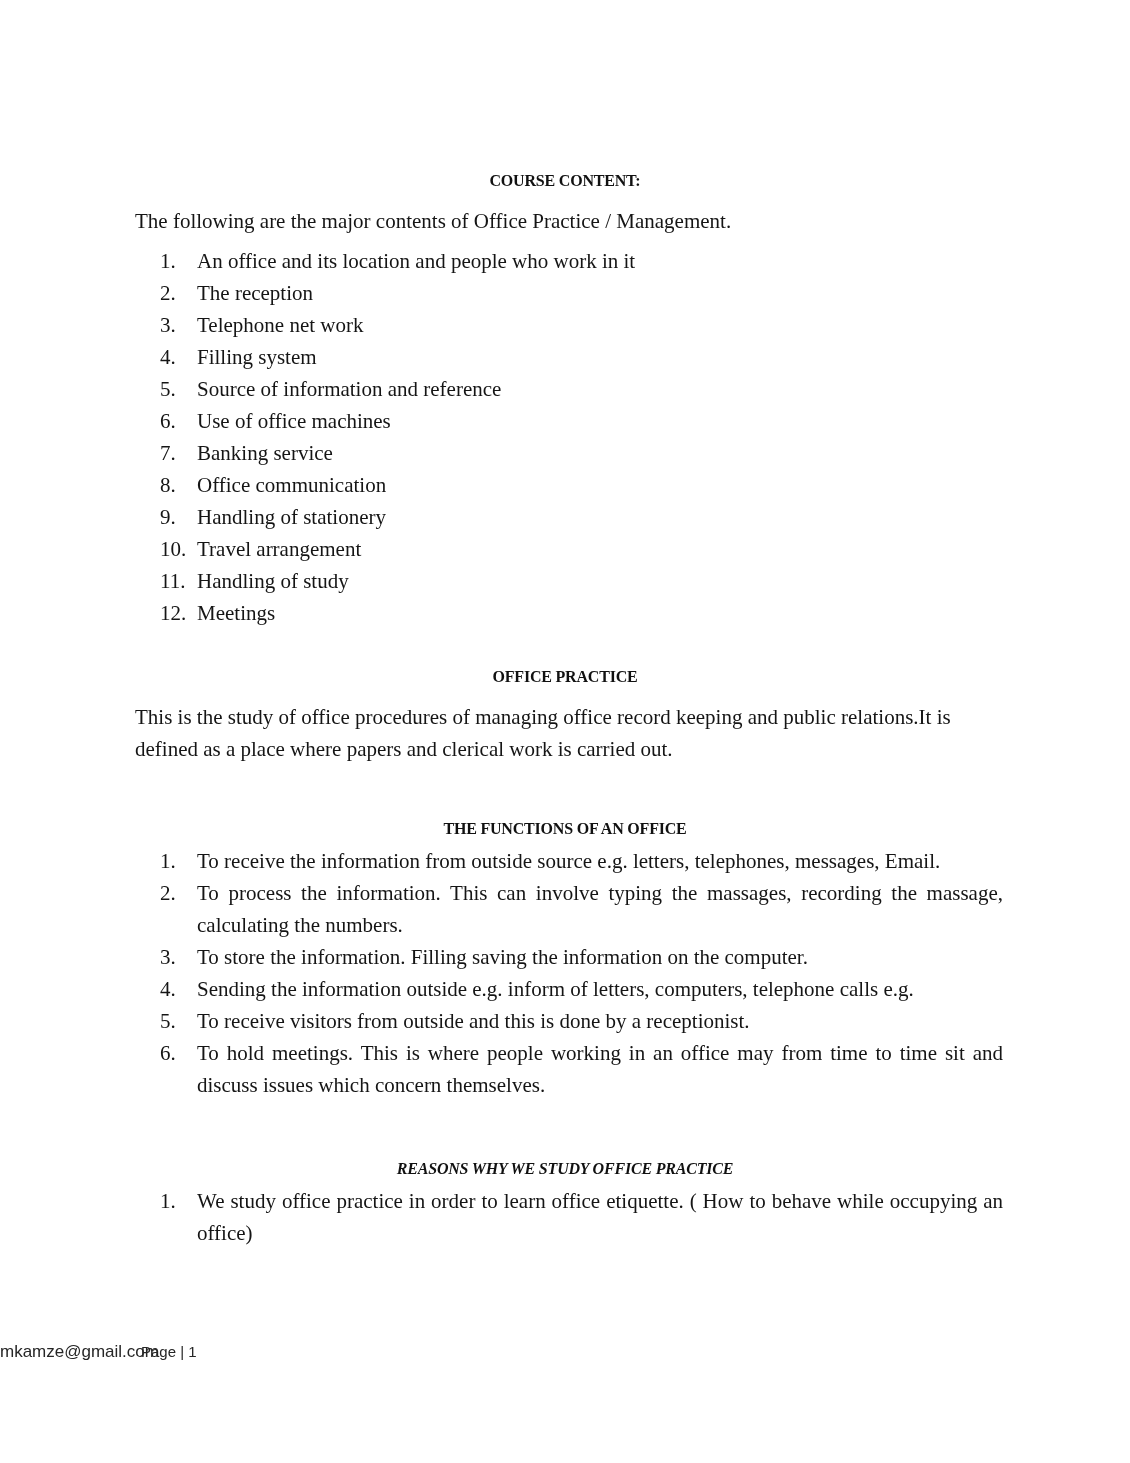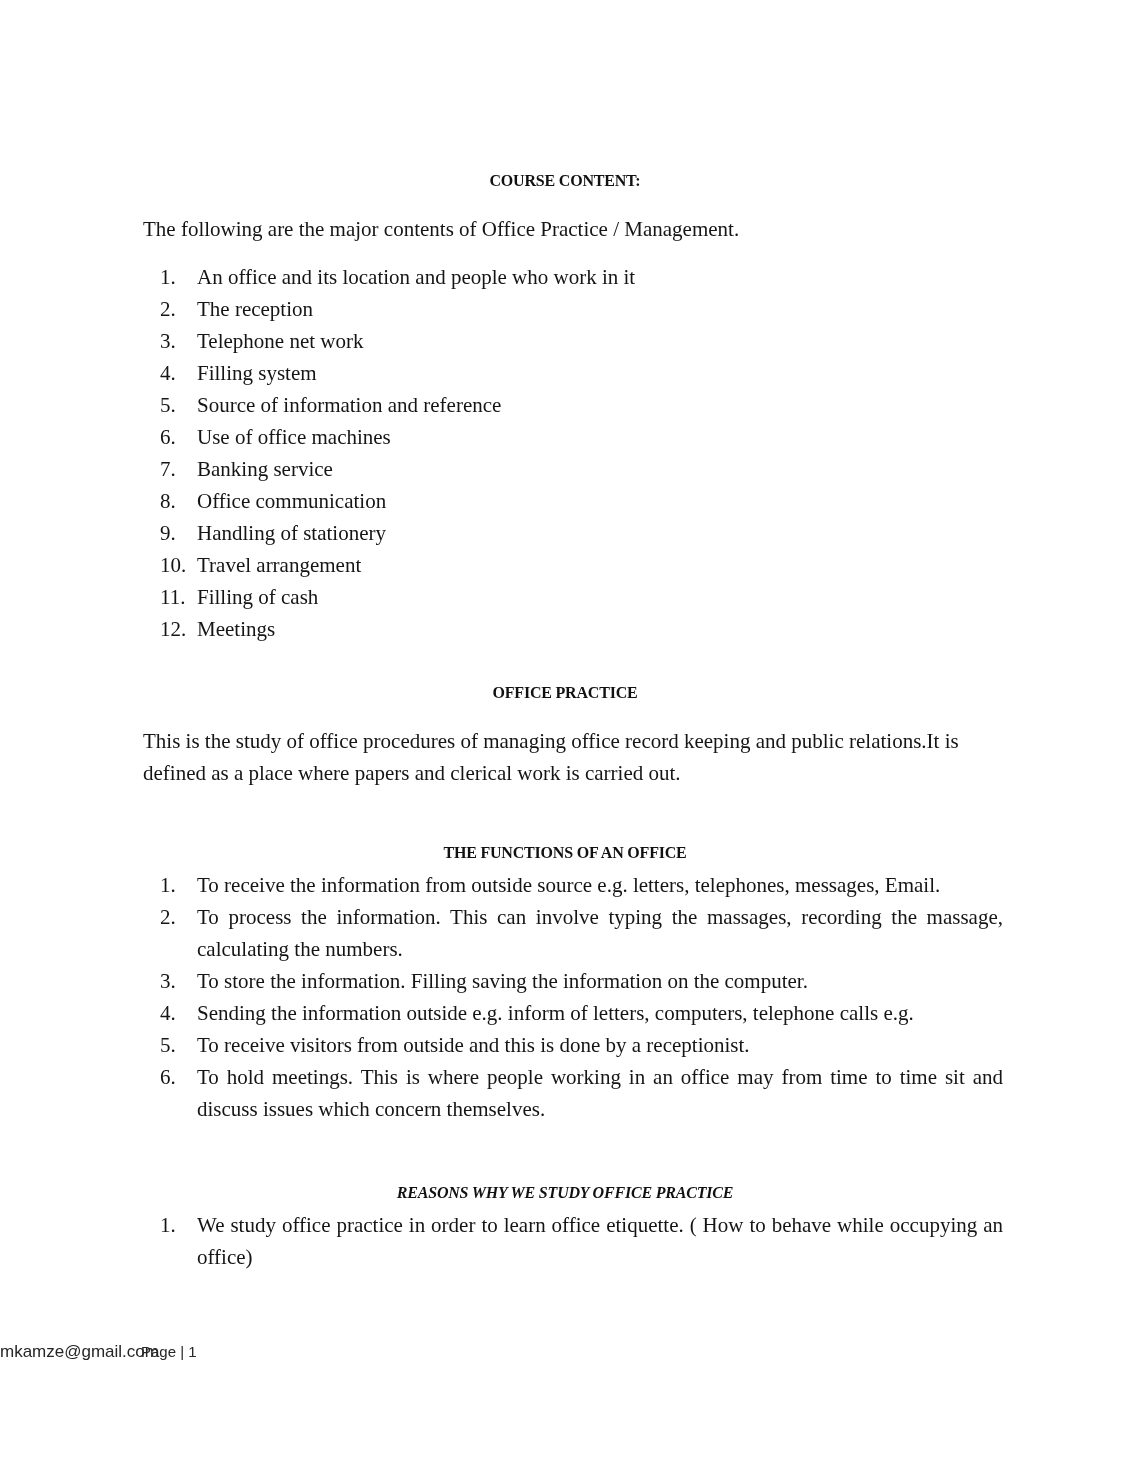--- a/index.html
+++ b/index.html
@@ -23,21 +23,21 @@
   .doc-heading {
     font-size: 16px;
     line-height: 32px;
     font-weight: bold;
     text-align: center;
     margin: 0;
     letter-spacing: -0.2px;
     color: #111111;
   }
   .intro-para, .body-para {
-    margin: 16px;
+    margin: 8px;
     text-align: left;
   }
   .gap-list { margin-top: 22px; }
   .gap-lg { margin-top: 32px; }
   .gap-xl { margin-top: 48px; }
   .gap-xxl { margin-top: 52px; font-style: italic; }
   .gap-sm { margin-top: 2px; }
   ol.doc-list {
     margin: 0;
     padding: 0;
@@ -94,21 +94,21 @@
     <li>An office and its location and people who work in it</li>
     <li>The reception</li>
     <li>Telephone net work</li>
     <li>Filling system</li>
     <li>Source of information and reference</li>
     <li>Use of office machines</li>
     <li>Banking service</li>
     <li>Office communication</li>
     <li>Handling of stationery</li>
     <li>Travel arrangement</li>
-    <li>Filling of cash</li>
+    <li>Handling of study</li>
     <li>Meetings</li>
   </ol>
 
   <h2 class="doc-heading gap-lg">OFFICE PRACTICE</h2>
 
   <p class="body-para">This is the study of office procedures of managing office record keeping and public relations.It is defined as a place where papers and clerical work is carried out.</p>
 
   <h2 class="doc-heading gap-xl">THE FUNCTIONS OF AN OFFICE</h2>
 
   <ol class="doc-list justified gap-sm">

